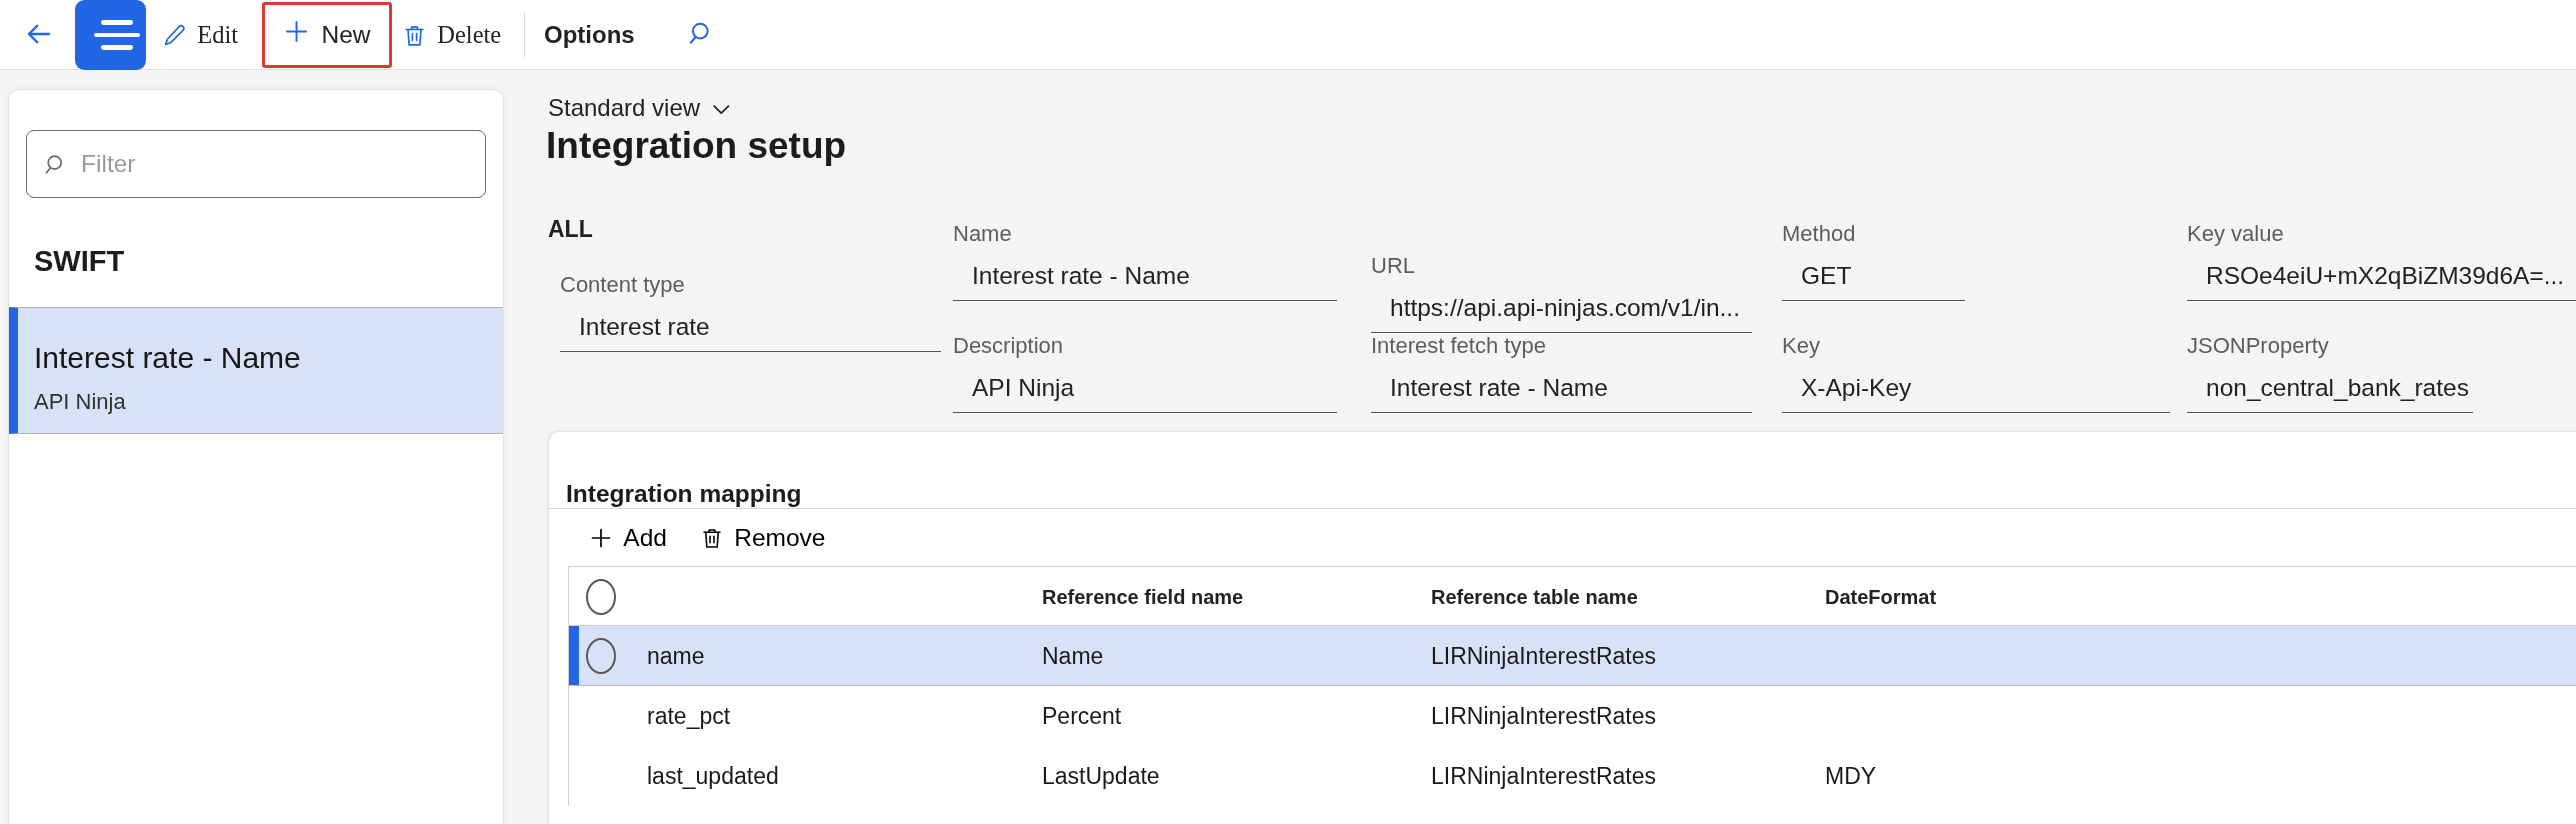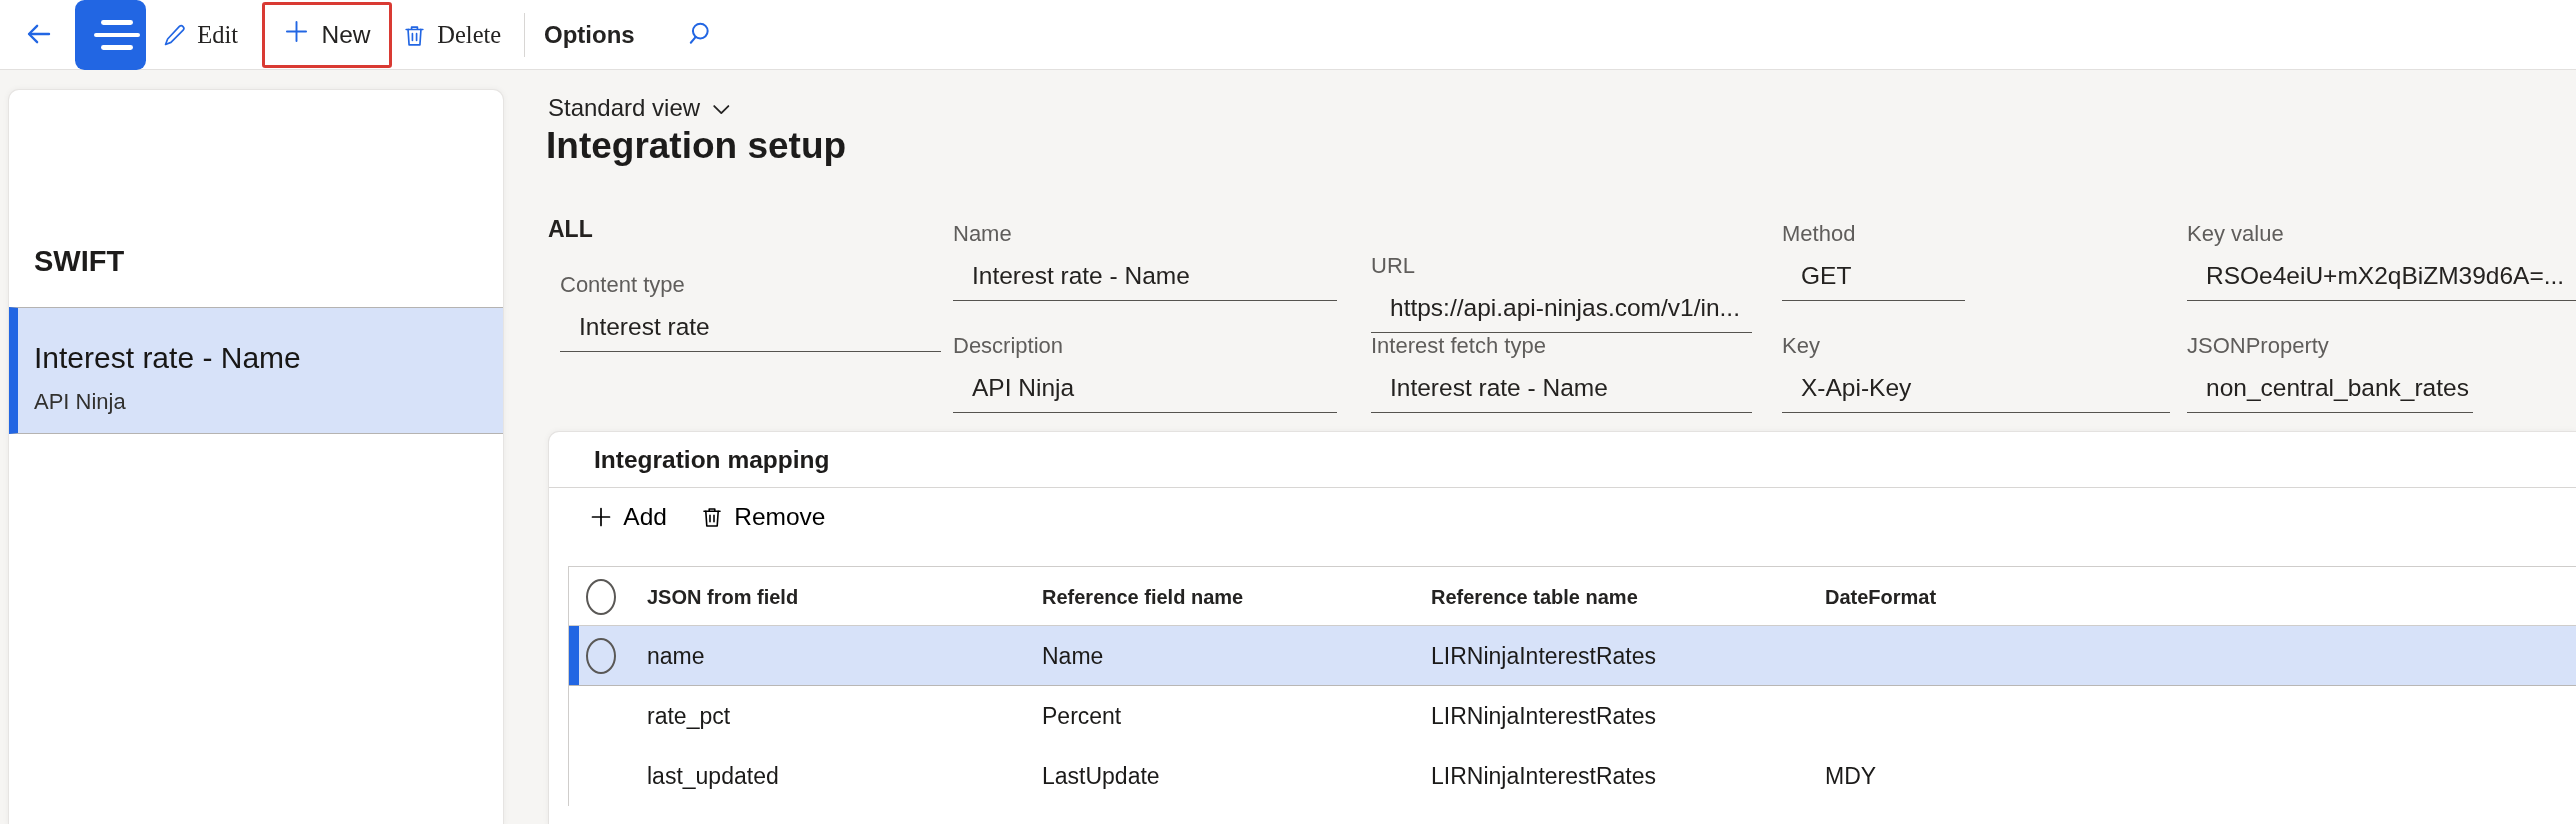--- a/index.html
+++ b/index.html
@@ -97,21 +97,21 @@
   .f-keyvalue     { left: 1665px; top: 131px; width: 389px; }
   .f-jsonprop     { left: 1665px; top: 243px; width: 286px; }
 
   
   .card {
     position: absolute; left: 26px; top: 342px; width: 2028px; height: 394px;
     background: #ffffff; border: 0.8px solid #e4e2e0; border-right: none; border-bottom: none;
     border-radius: 11px 0 0 0;
     box-shadow: 0 0.8px 6.3px rgba(0,0,0,0.05);
   }
-  .card-header { height: 56px; border-bottom: 0.8px solid #d8d6d4; display: flex; align-items: center; padding-left: 45px; }
+  .card-header { height: 77px; border-bottom: 0.8px solid #d8d6d4; display: flex; align-items: flex-end; padding-left: 17px; }
   .card-title { font-size: 24.5px; font-weight: 700; color: #1d1c1b; }
   .card-actions { height: 57px; display: flex; align-items: center; padding-left: 40px; gap: 33px; }
   .action-btn { display: flex; align-items: center; gap: 10.3px; color: #000000; font-size: 24.5px; cursor: pointer; }
   .action-btn .ic { display: flex; }
 
   .grid { position: absolute; left: 19px; top: 134px; width: 2009px; border-left: 0.8px solid #cfcdcb; }
   .grid-row { position: relative; height: 60px; }
   .grid-head { border-top: 0.8px solid #cfcdcb; border-bottom: 0.8px solid #cfcdcb; }
   .grid-row .cell { position: absolute; top: 0; height: 60px; display: flex; align-items: center; white-space: nowrap; }
   .grid-head .cell { font-size: 20px; font-weight: 700; color: #242322; }
@@ -184,20 +184,29 @@
       <span class="ic">
         <svg width="28.5" height="28.5" viewBox="0 0 24 24" fill="none" stroke="currentColor" stroke-width="1.7" stroke-linecap="round">
             <circle cx="11.2" cy="10.2" r="6.2"></circle>
             <path d="M7 15.4 3.2 20"></path>
           </svg>
       </span>
     </div>
   </div>
 
   <div class="sidebar">
+    <div class="filter-box">
+      <span class="ic">
+        <svg width="25" height="25" viewBox="0 0 24 24" fill="none" stroke="currentColor" stroke-width="1.6" stroke-linecap="round">
+            <circle cx="11.2" cy="10.2" r="6.2"></circle>
+            <path d="M7 15.4 3.2 20"></path>
+          </svg>
+      </span>
+      <input type="text" placeholder="Filter" style="">
+    </div>
     <div class="group-title">SWIFT</div>
     <div class="nav-item">
       <div class="nav-title">Interest rate - Name</div>
       <div class="nav-sub">API Ninja</div>
     </div>
   </div>
 
   <div class="main">
     <div class="view-selector">
       <span>Standard view</span>
@@ -272,21 +281,20 @@
           </span>
           <span>Remove</span>
         </div>
       </div>
 
       <div class="grid">
         <div class="grid-row grid-head">
           <div class="cell c-radio">
               <div class="radio"></div>
             </div>
-          <div class="cell c-1">JSON from field</div>
           <div class="cell c-2">Reference field name</div>
           <div class="cell c-3">Reference table name</div>
           <div class="cell c-4">DateFormat</div>
         </div>
         <div class="grid-body">
           <div class="grid-row row-selected">
             <div class="sel-bar"></div>
             <div class="cell c-radio">
                 <div class="radio"></div>
               </div>

